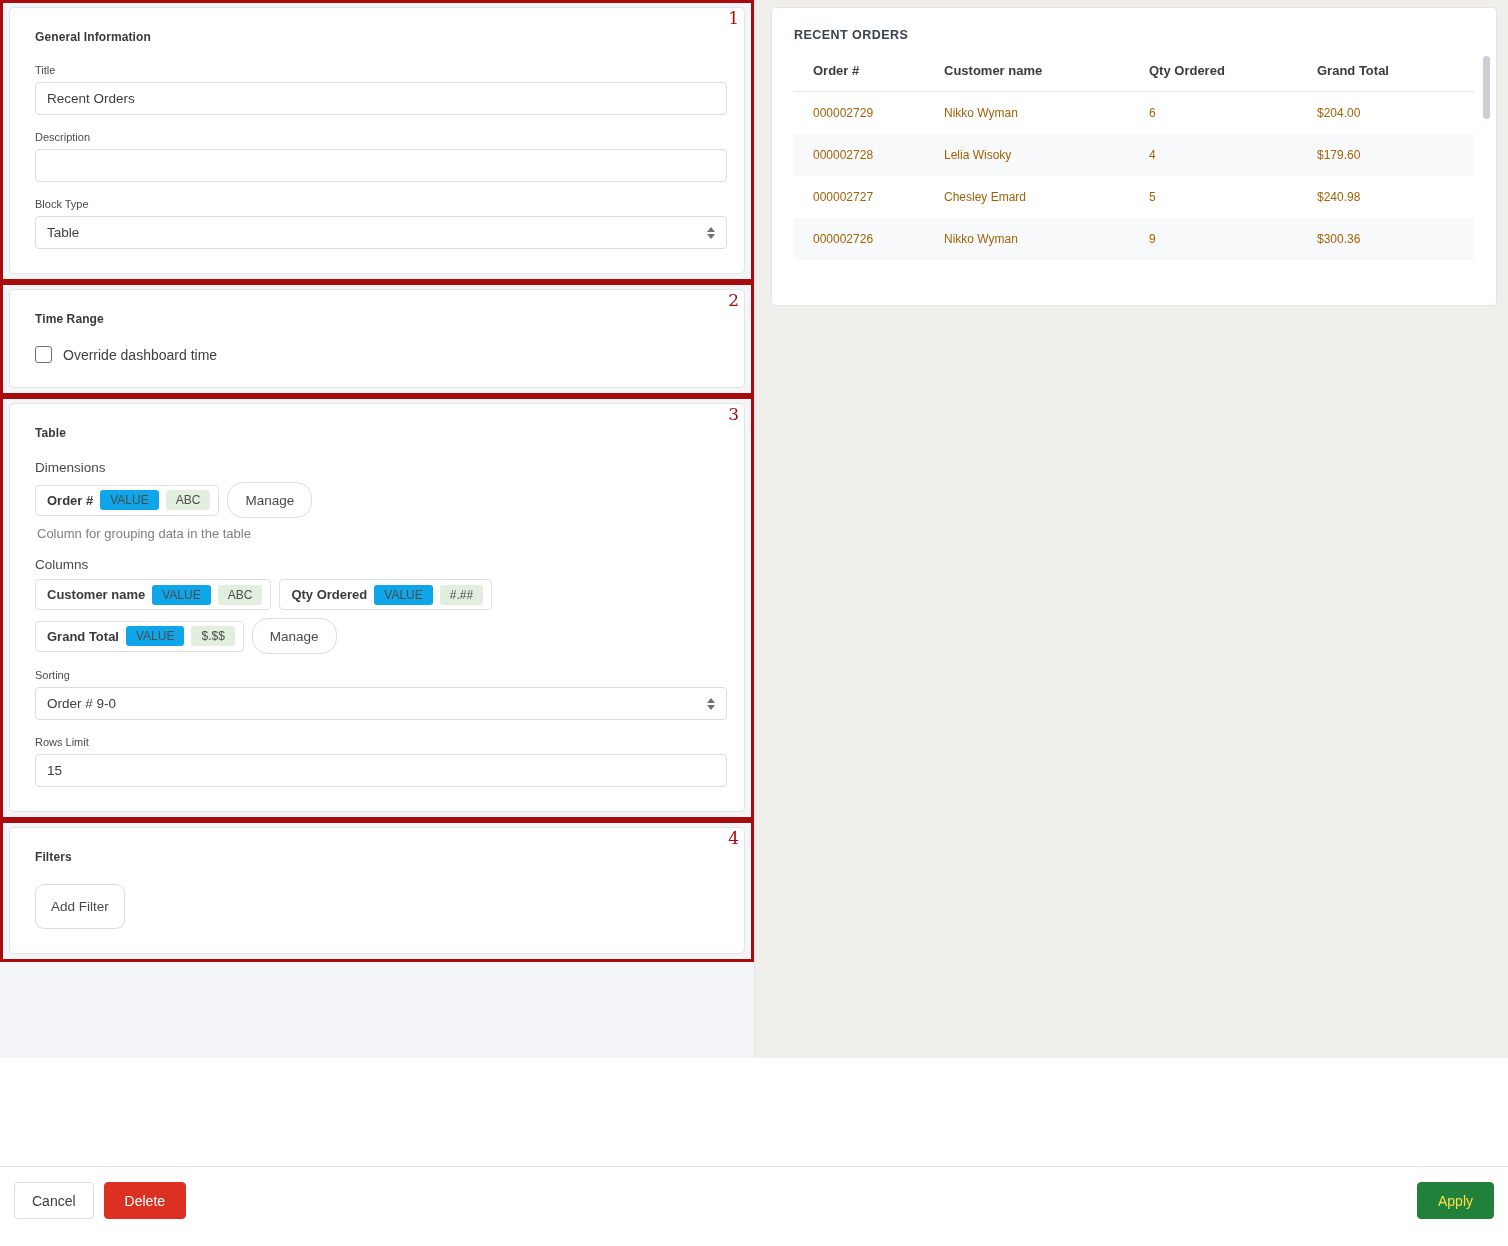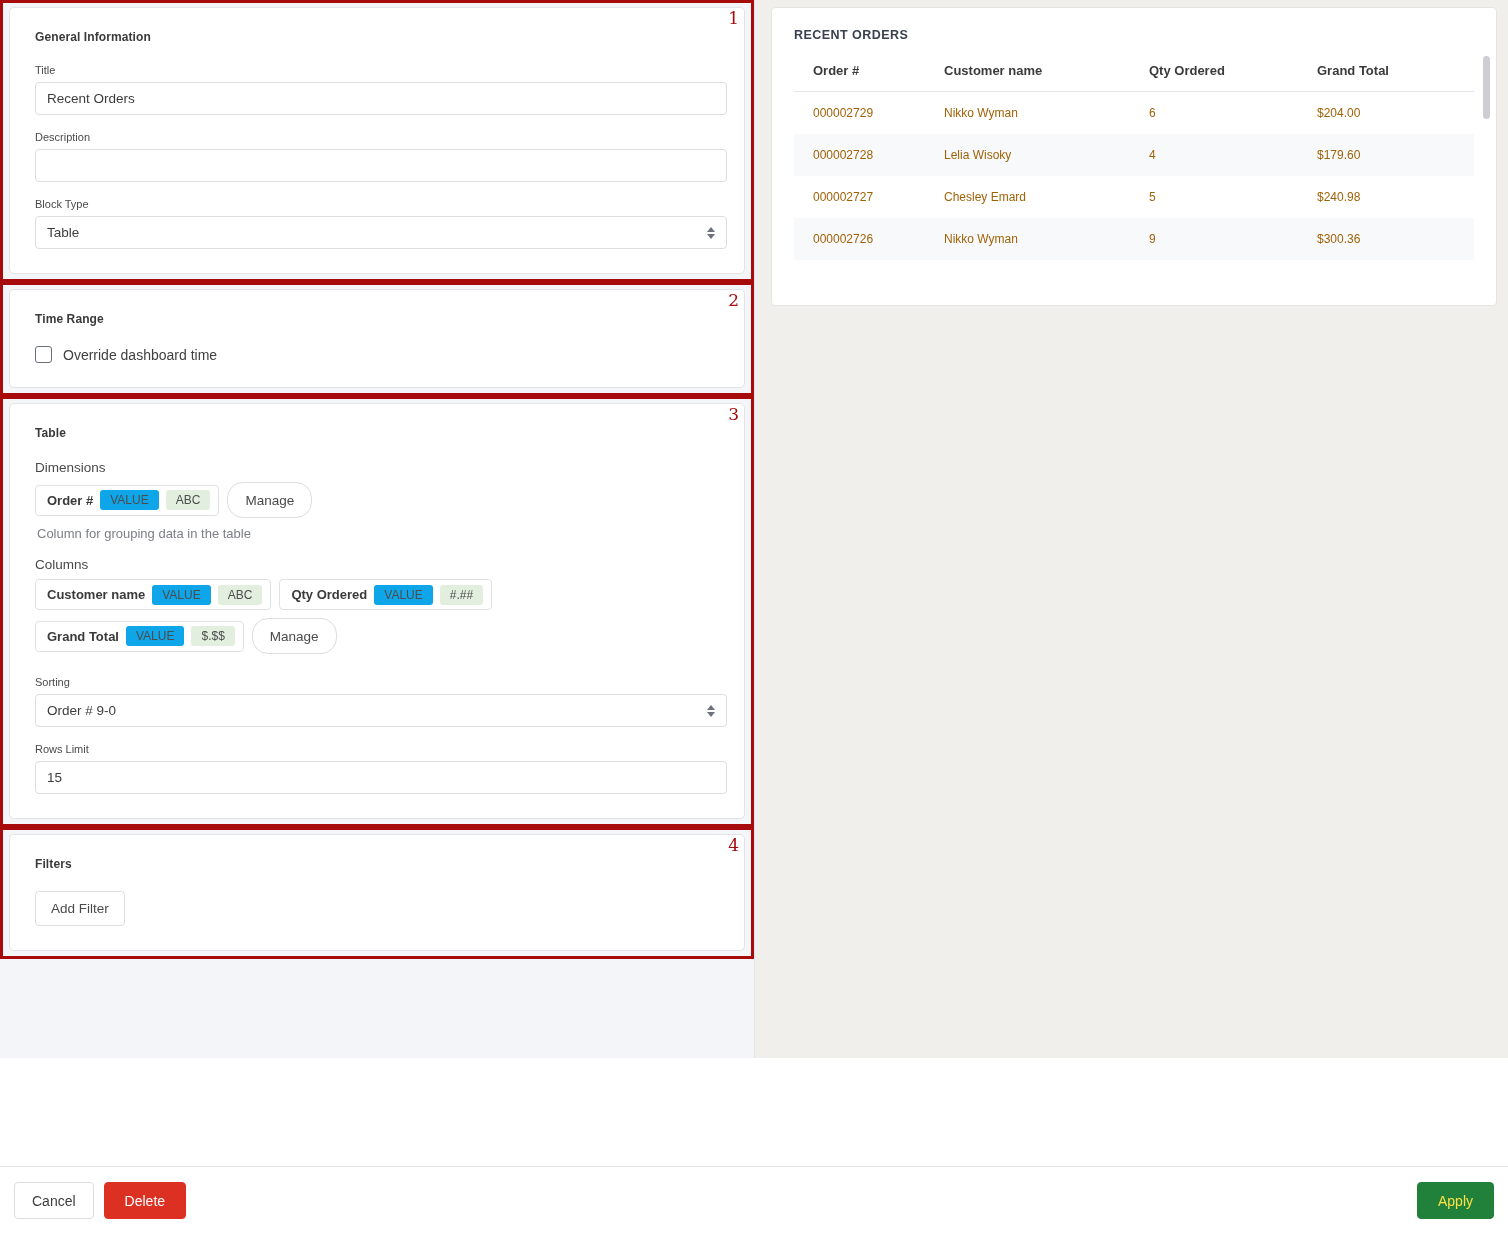--- a/index.html
+++ b/index.html
@@ -151,22 +151,22 @@
     border: 1px solid #dcdde1; border-radius: 16px;
     background: #fff;
     font-size: 13.5px; color: #4a4a4a;
     cursor: pointer;
   }
   .hint { font-size: 13px; color: #7c7f85; margin: 2px 0 16px 2px; }
   .sublabel { display:block; font-size: 13.5px; color: #4a4a4a; margin-bottom: 7px; }
 
   .addfilter {
     display: inline-flex; align-items: center; justify-content: center;
-    height: 35px; padding: 0 15px;
-    border: 1px solid #dcdde1; border-radius: 4px;
+    height: 45px; padding: 0 15px;
+    border: 1px solid #dcdde1; border-radius: 9px;
     background: #fff; font-size: 13.5px; color: #4a4a4a;
     cursor: pointer;
   }
 
   
   .preview-card {
     position: absolute;
     left: 16px; top: 7px;
     width: 726px; height: 299px;
     background: #ffffff;
@@ -312,21 +312,21 @@
           </div>
           <div class="chiprow">
             <span class="chip">
               <span class="cname">Grand Total</span>
               <span class="badge value">VALUE</span>
               <span class="badge fmt">$.$$</span>
             </span>
             <span class="mgbtn">Manage</span>
           </div>
 
-          <div class="field" style="margin-top:22px;">
+          <div class="field" style="margin-top:15px;">
             <span class="flabel">Sorting</span>
             <div class="fselect">
               <span>Order # 9-0</span>
               <span class="arrows">
                   <i class="up"></i>
                   <i class="dn"></i>
                 </span>
             </div>
           </div>
 

